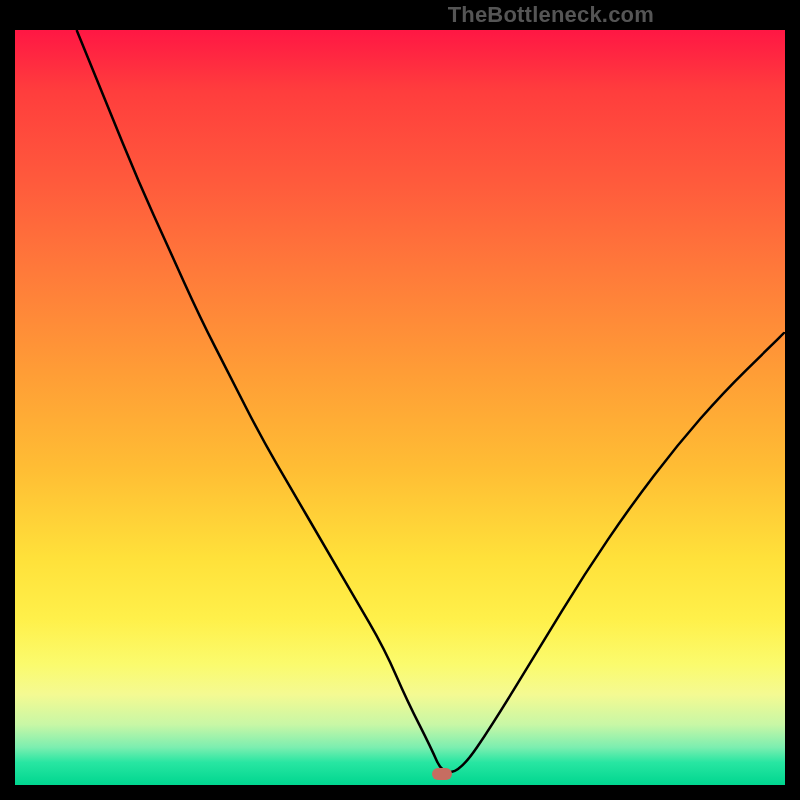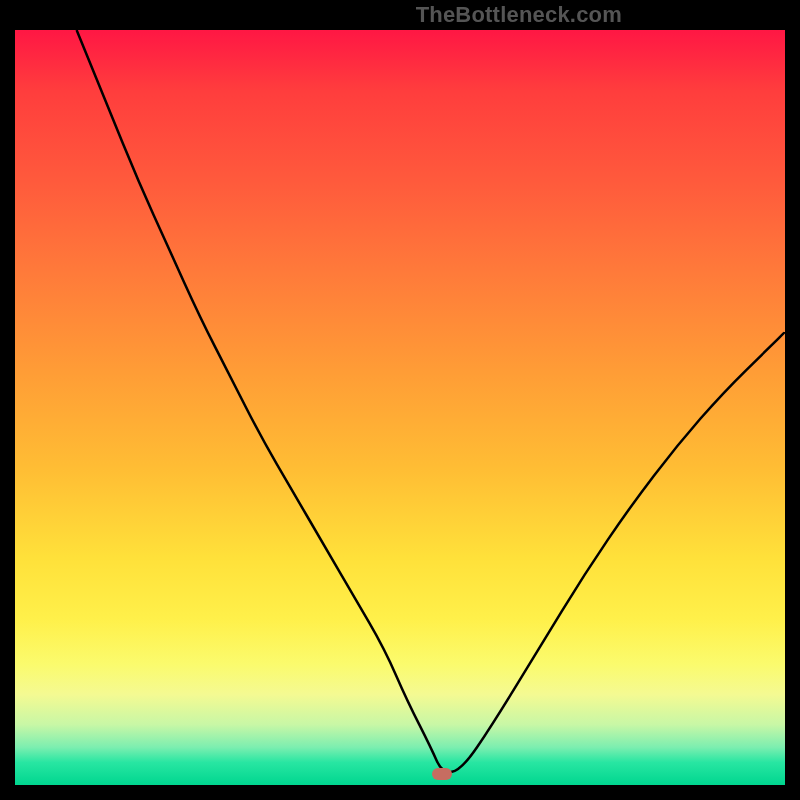--- a/index.html
+++ b/index.html
@@ -9,20 +9,21 @@
     height: 800px;
     background: #000;
     font-family: Arial, Helvetica, sans-serif;
     overflow: hidden;
   }
   .frame {
     position: relative;
     width: 632px;
     height: 800px;
     background: #000;
+    padding-left: 32px;
   }
   .watermark {
     position: absolute;
     top: 2px;
     right: 10px;
     color: #555;
     font-size: 22px;
     font-weight: 600;
     letter-spacing: 0.2px;
     user-select: none;

